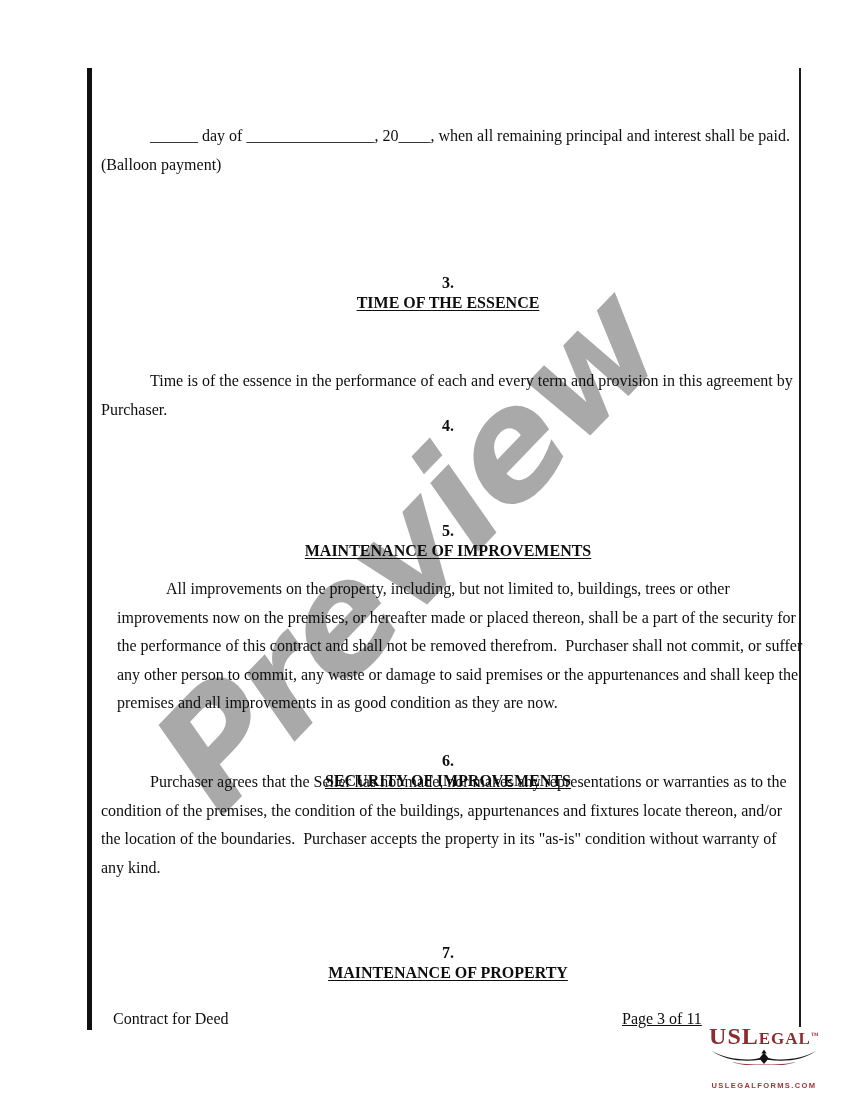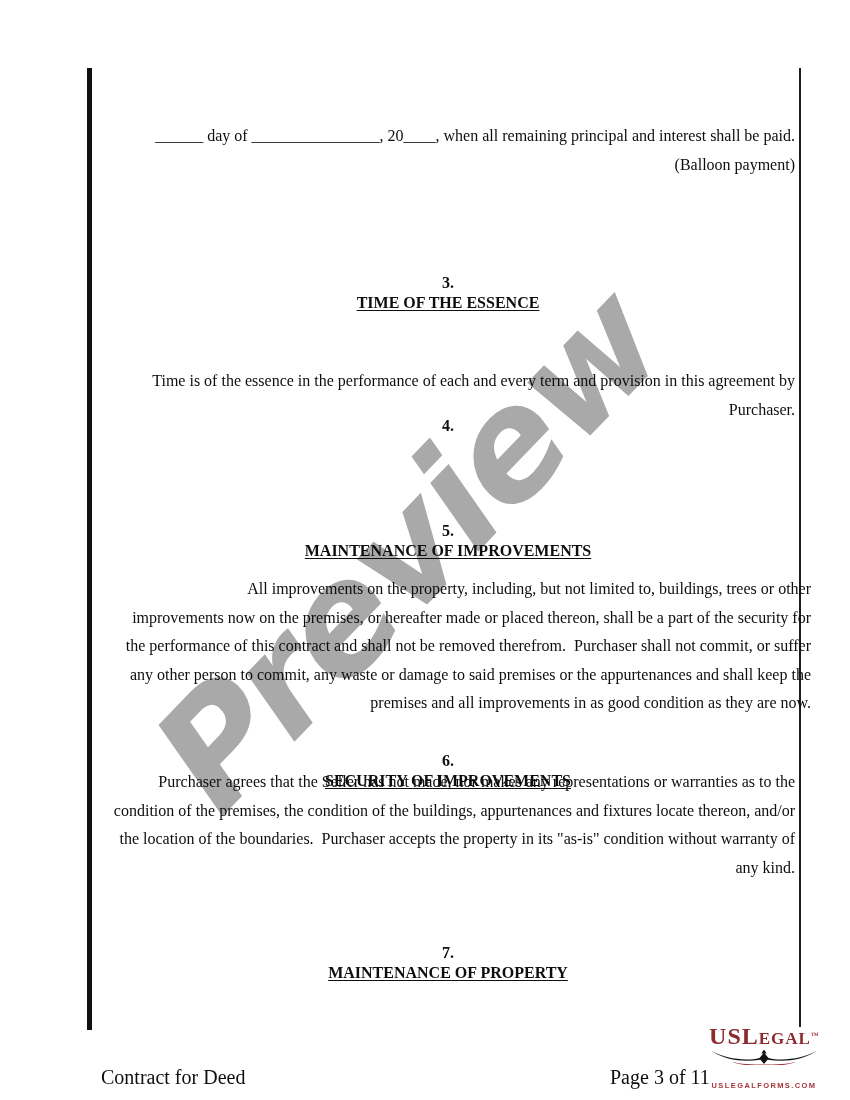--- a/index.html
+++ b/index.html
@@ -26,30 +26,30 @@
     font-family: "DejaVu Sans", sans-serif;
     font-style: italic; font-weight: bold;
     font-size: 150px; letter-spacing: -3px;
     white-space: nowrap;
     z-index: 0;
     user-select: none;
   }
 
   .content { position: absolute; inset: 0; z-index: 1; }
 
-  .block { position: absolute; left: 101px; width: 694px; font-size: 16px; line-height: 28.6px; text-align: right; }
+  .block { position: absolute; left: 101px; width: 694px; font-size: 16px; line-height: 28.6px; }
   .block p { margin: 0; text-indent: 49px; white-space: pre-wrap; }
 
   .sec-head { position: absolute; left: 101px; width: 694px; text-align: center;
               font-weight: bold; font-size: 16px; line-height: 20px; }
   .sec-head .sec-title { text-decoration: underline; text-underline-offset: 2px; }
 
-  .footer-text { position: absolute; font-size: 20px; line-height: 20px; top: 1067px; }
+  .footer-text { position: absolute; font-size: 16px; line-height: 20px; top: 1009px; margin-left: 12px; }
   .footer-left  { left: 101px; }
-  .footer-page  { left: 610px; }
+  .footer-page  { left: 610px; text-decoration: underline; }
 
   
   .logo { position: absolute; left: 701px; top: 1024px; width: 126px; text-align: center; z-index: 2; }
   .logo-word { font-family: "Liberation Serif", serif; font-weight: bold; letter-spacing: 1px;
                line-height: 24px; white-space: nowrap; }
   .logo-big   { font-size: 24px; }
   .logo-small { font-size: 17px; }
   .logo-tm { font-size: 8px; vertical-align: super; letter-spacing: 0; }
   .logo-eagle { display: block; margin: -2px auto 0 auto; }
   .logo-tagline { font-family: "Liberation Sans", sans-serif; font-size: 7.5px; font-weight: bold;

